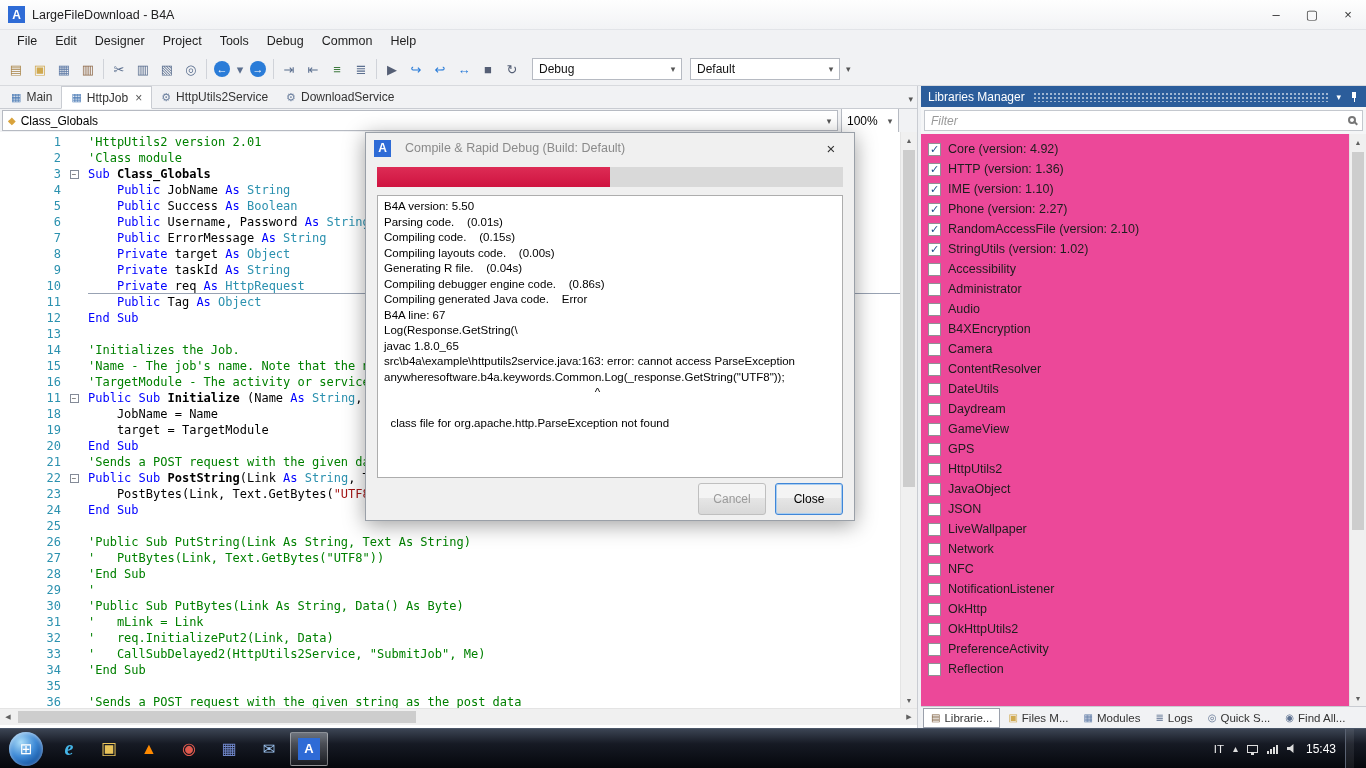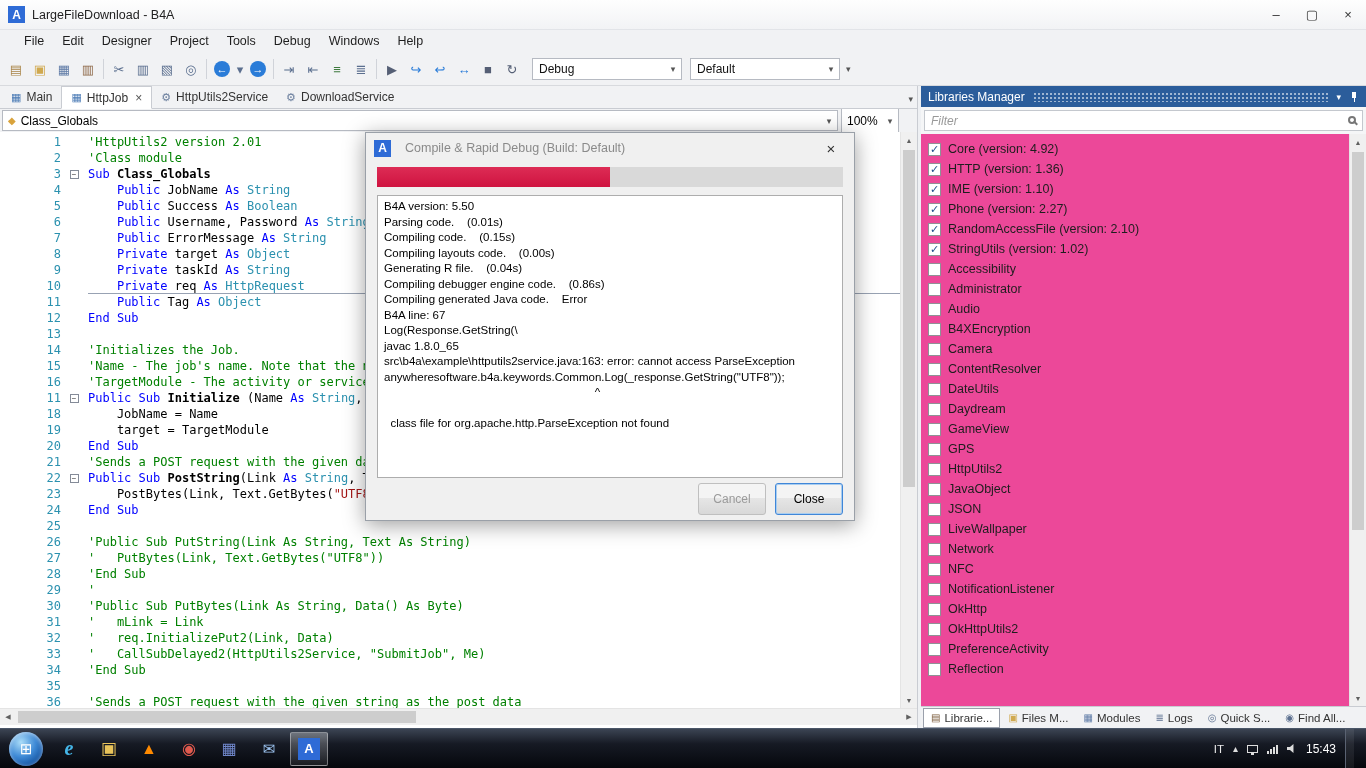--- a/index.html
+++ b/index.html
@@ -10,21 +10,21 @@
   
   .titlebar { height:30px; background:linear-gradient(#fefefe,#f2f3f5);
     border-bottom:1px solid #e2e4e8; display:flex; align-items:center; padding-left:8px; }
   .app-icon { width:17px; height:17px; background:var(--app-icon-blue,#2e6bd6); color:#fff;
     font-weight:bold; font-size:12px; display:flex; align-items:center; justify-content:center; margin-right:7px; }
   .wtitle { font-size:12.5px; color:#222; }
   .win-controls { margin-left:auto; display:flex; height:100%; }
   .wbtn { width:36px; display:flex; align-items:center; justify-content:center; font-size:13px; color:#333; }
 
   
-  .menubar { height:23px; background:#f1f2f4; display:flex; align-items:center; padding-left:15px;
+  .menubar { height:23px; background:#f1f2f4; display:flex; align-items:center; padding-left:8px;
     font-size:12.5px; color:#1e1e1e; }
   .menu-item { padding:0 9px; line-height:23px; }
 
   
   .toolbar { height:33px; background:#f1f2f4; border-bottom:1px solid #d8dade;
     display:flex; align-items:center; padding:0 4px; }
   .tool-icons { display:flex; align-items:center; }
   .tbtn { width:24px; height:24px; display:flex; align-items:center; justify-content:center; font-size:13px; }
   .tbtn.narrow { width:12px; }
   .tbtn .tglyph { line-height:1; }
@@ -186,21 +186,21 @@
     </div>
   </div>
 
   <div class="menubar">
       <div class="menu-item">File</div>
       <div class="menu-item">Edit</div>
       <div class="menu-item">Designer</div>
       <div class="menu-item">Project</div>
       <div class="menu-item">Tools</div>
       <div class="menu-item">Debug</div>
-      <div class="menu-item">Windows</div>
+      <div class="menu-item">Common</div>
       <div class="menu-item">Help</div>
     </div>
 
   <div class="toolbar">
     <div class="tool-icons">
         <div class="tbtn">
           <span class="tglyph" style="color: rgb(169, 133, 72);">▤</span>
         </div>
         <div class="tbtn">
           <span class="tglyph" style="color: rgb(208, 169, 79);">▣</span>

